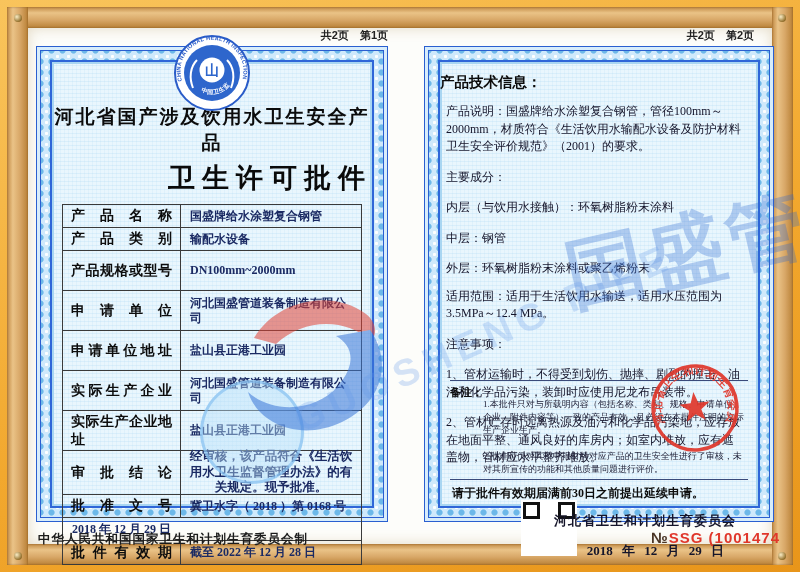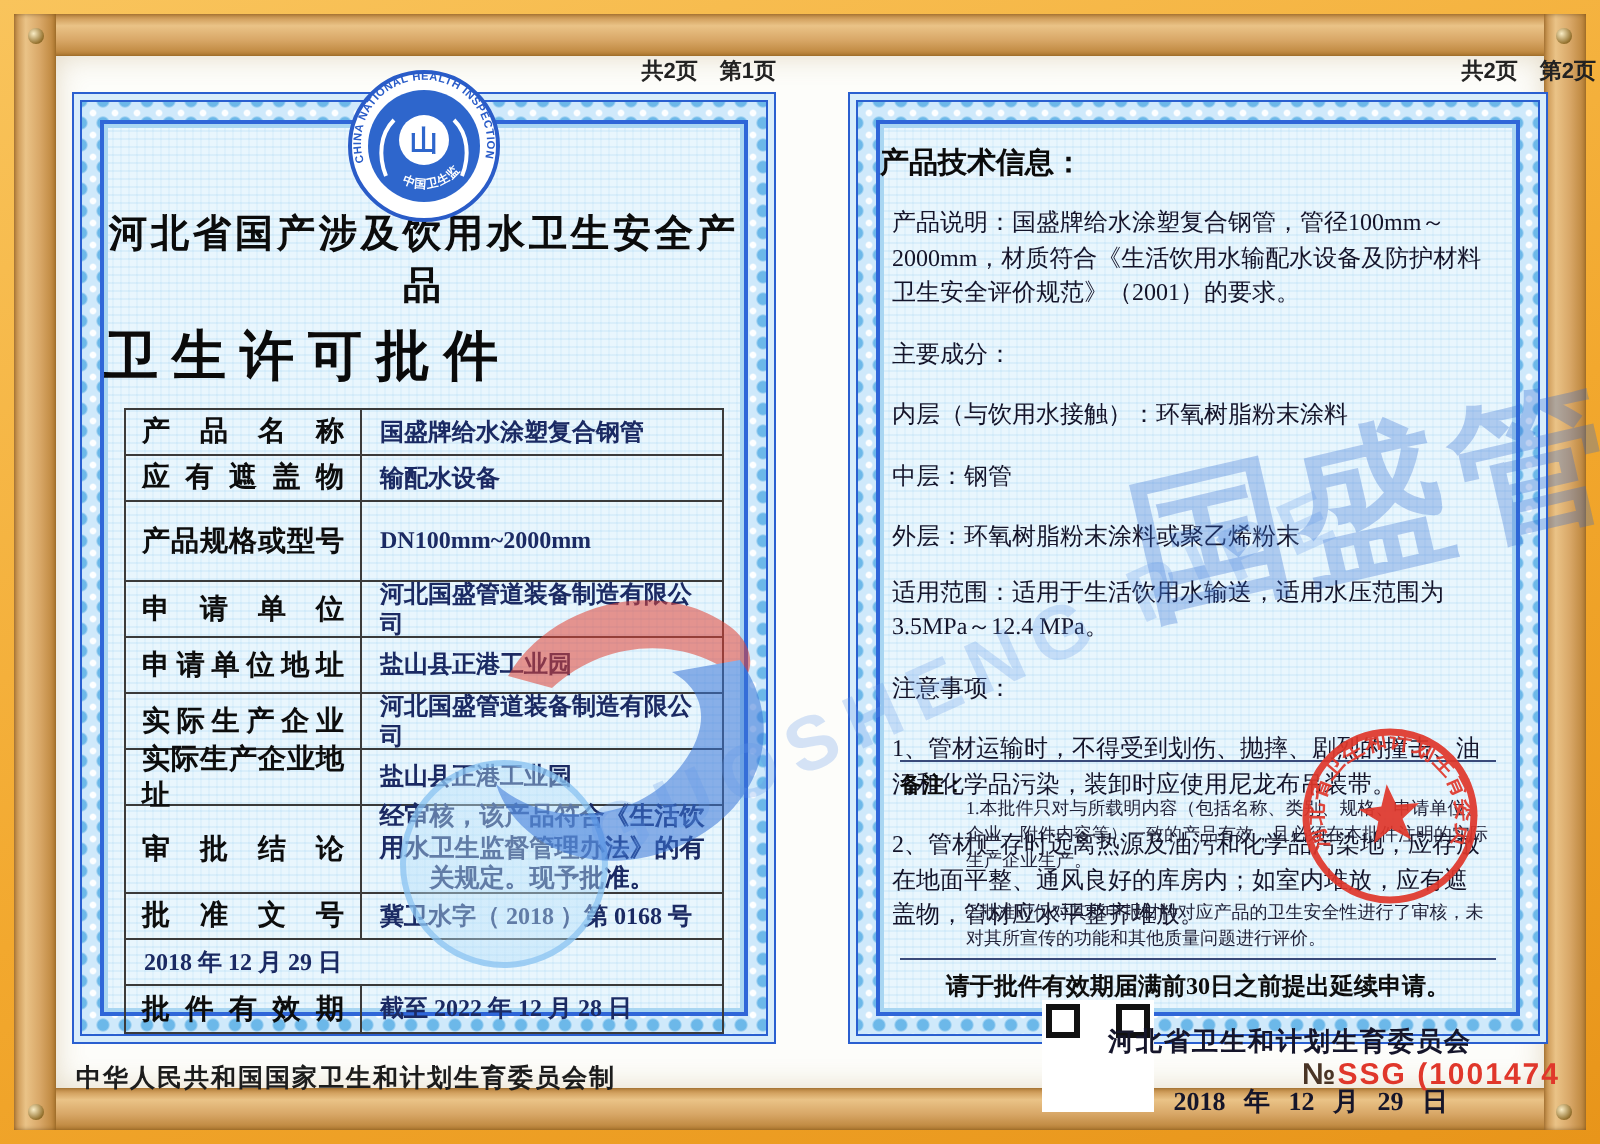--- a/index.html
+++ b/index.html
@@ -35,54 +35,54 @@
   .sheet { position:relative; height:100%; border:2px solid #2f66d8;
     box-shadow:inset 0 0 0 2px #a9d6f2;
     background-color:#e9f6fd;
     background-image:
       repeating-linear-gradient(0deg, rgba(120,190,235,.14) 0 1px, transparent 1px 4px),
       repeating-linear-gradient(90deg, rgba(120,190,235,.09) 0 1px, transparent 1px 4px); }
 
   .pg-indicator { position:absolute; top:28px; font-size:11px; font-weight:bold; color:#222;
     font-family:"Liberation Sans","DejaVu Sans",sans-serif; word-spacing:8px; z-index:5; }
   .pg-indicator.p1 { left:36px; width:352px; text-align:right; }
-  .pg-indicator.p2 { left:448px; width:350px; text-align:right; }
+  .pg-indicator.p2 { left:404px; width:350px; text-align:right; }
 
   
   .emblem { position:absolute; top:-28px; left:50%; transform:translateX(-50%); z-index:8; }
 
   
   .title1 { margin-top:42px; text-align:center; font-size:19px; font-weight:bold; color:#0c0c0c; letter-spacing:2px; }
-  .title2 { margin-top:4px; text-align:left; font-size:27px; font-weight:bold; color:#0a0a0a; letter-spacing:7px; }
+  .title2 { margin-top:4px; text-align:right; font-size:27px; font-weight:bold; color:#0a0a0a; letter-spacing:7px; }
   .tbl { margin:8px 10px 0 10px; border:1px solid #3a3a3a; background:transparent; }
   .trow { display:flex; border-bottom:1px solid #3a3a3a; }
   .trow:last-child { border-bottom:none; }
   .tlab { width:118px; border-right:1px solid #3a3a3a; display:flex; align-items:center; padding:0 8px;
     font-family:"Liberation Sans","DejaVu Sans",sans-serif; font-weight:bold; font-size:14px; color:#0d0d0d; }
   .tlab span { display:block; width:100%; text-align:justify; text-align-last:justify; }
   .tval { flex:1; display:flex; align-items:center; padding:1px 6px 1px 9px;
     font-weight:bold; font-size:12px; color:#1b2a63; line-height:1.25; }
-  .h-s{height:23px}.h-m{height:40px}.h-t{height:28px}.h-c{height:44px}
+  .h-s{height:23px}.h-m{height:40px}.h-t{height:40px}.h-c{height:44px}
   .tval.center { text-align:center; justify-content:center; font-size:12.5px; padding:1px 4px; }
   .footer-left { position:absolute; left:38px; top:531px; font-size:12.5px; font-weight:bold; color:#1c1c1c;
     font-family:"Liberation Sans","DejaVu Sans",sans-serif; letter-spacing:1px; z-index:5; }
 
   
   .p2-body { padding:10px 12px 0 0; font-size:12px; color:#14142a; line-height:1.46; }
   .p2-h { font-size:14.5px; font-weight:bold; color:#0b0b0b; margin-bottom:10px;
     font-family:"Liberation Sans","DejaVu Sans",sans-serif; }
   .p2-block { margin:0 2px 10px 6px; }
   .p2-line { display:block;margin-top:13px; }
   .p2-bottom { position:absolute; left:8px; right:8px; top:318px; }
   .rule { border-top:1px solid #3a4a7a; margin:0 2px; }
   .remark { display:flex; padding:4px 2px 3px 2px; }
   .remark-label { font-weight:bold; font-size:11px; color:#0c0c0c; white-space:nowrap;
     font-family:"Liberation Sans","DejaVu Sans",sans-serif; }
   .remark-items { font-size:9px; line-height:1.45; color:#22233a; }
-  .renewal { margin:5px 4px 2px 4px; font-size:12px; font-weight:bold; color:#0e0e0e;text-align:center; }
+  .renewal { margin:5px 4px 2px 4px; font-size:12px; font-weight:bold; color:#0e0e0e; }
   .qr { position:absolute; left:75px; top:122px; width:52px; height:52px; background:#fff;
     background-image:
       repeating-linear-gradient(0deg,#1c1c1c 0 3px,transparent 3px 6px),
       repeating-linear-gradient(90deg,#1c1c1c 0 3px,transparent 3px 7px);
     background-blend-mode:screen; outline:2px solid #fff; }
   .qr::before,.qr::after { content:""; position:absolute; width:11px; height:11px; border:3px solid #111; background:#fff; }
   .qr::before{ left:0; top:0; } .qr::after{ right:0; top:0; }
   .issuer { position:absolute; right:14px; top:132px; font-size:13px; font-weight:bold; color:#15152a; letter-spacing:1px; }
   .issue-date { position:absolute; right:26px; top:162px; font-size:13px; font-weight:bold; color:#15152a; word-spacing:6px; }
   .seal { position:absolute; left:209px; top:300px; z-index:9; opacity:.92; transform:rotate(-6deg); }
@@ -141,21 +141,21 @@
 
       <div class="tbl">
         <div class="trow h-s">
             <div class="tlab">
               <span>产品名称</span>
             </div>
             <div class="tval">国盛牌给水涂塑复合钢管</div>
           </div>
         <div class="trow h-s">
             <div class="tlab">
-              <span>应有遮盖物</span>
+              <span>产品类别</span>
             </div>
             <div class="tval">输配水设备</div>
           </div>
         <div class="trow h-m">
             <div class="tlab">
               <span>产品规格或型号</span>
             </div>
             <div class="tval">DN100mm~2000mm</div>
           </div>
         <div class="trow h-t">

